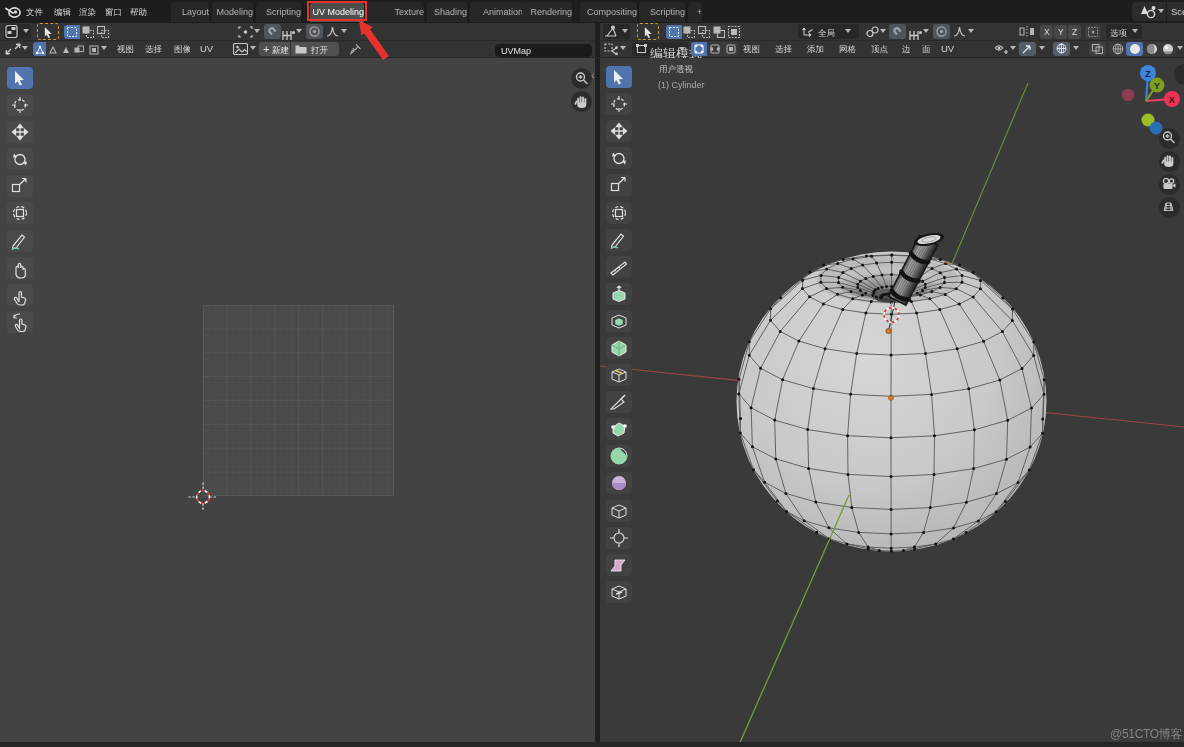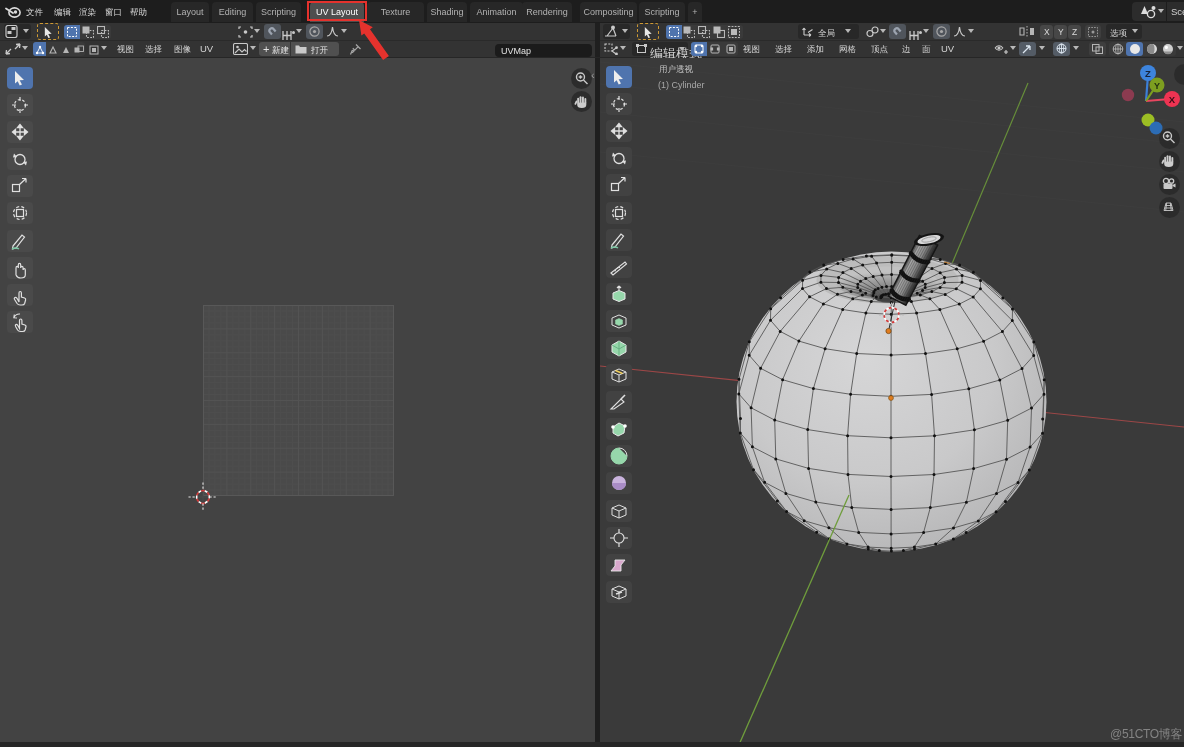--- a/index.html
+++ b/index.html
@@ -1,19 +1,19 @@
 <!DOCTYPE html>
 <html><head><meta charset="utf-8"><style>
 *{margin:0;padding:0;box-sizing:border-box}
 html,body{width:1184px;height:747px;overflow:hidden;background:#3a3a3a;
 font-family:"Liberation Sans",sans-serif;-webkit-font-smoothing:antialiased}
 .ab{position:absolute}
 .bar{position:absolute;left:0;width:1184px}
 .tx{position:absolute;color:#d4d4d4;font-size:9.5px;white-space:nowrap}
-.tab{position:absolute;top:2px;height:20px;line-height:20px;text-align:center;
+.tab{position:absolute;top:2px;height:20px;line-height:20px;text-align:right;
 background:#272727;color:#b2b2b2;font-size:9px;border-radius:4px 4px 0 0}
 .tab.on{background:#4e4e4e;color:#fff}
 .btn{position:absolute;background:#474747;border-radius:3px}
 .blue{background:#4f74ae !important}
 .ddark{background:#282828;border-radius:3px}
 .caret{position:absolute;width:0;height:0;border-left:3px solid transparent;
 border-right:3px solid transparent;border-top:4px solid #b8b8b8}
 .tool{position:absolute;left:7px;width:26px;height:22px;background:#4a4a4a;border-radius:4px}
 .tool3{position:absolute;left:606px;width:26px;height:22px;background:#424242;border-radius:4px}
 .circb{position:absolute;width:21px;height:21px;border-radius:50%;background:rgba(42,42,42,.9)}
@@ -25,23 +25,23 @@
  <ellipse cx="9.5" cy="8.5" rx="5.6" ry="4.6" fill="none" stroke="#dcdcdc" stroke-width="1.6"></ellipse>
  <circle cx="10.5" cy="8" r="1.7" fill="#dcdcdc"></circle>
  <path d="M1 4.5 L8 9" stroke="#dcdcdc" stroke-width="1.8" stroke-linecap="round"></path>
 </svg>
 <div class="tx" style="left:26px;top:7px;color:#d9d9d9;font-size:8.5px">文件</div>
 <div class="tx" style="left:54px;top:7px;color:#d9d9d9;font-size:8.5px">编辑</div>
 <div class="tx" style="left:79px;top:7px;color:#d9d9d9;font-size:8.5px">渲染</div>
 <div class="tx" style="left:105px;top:7px;color:#d9d9d9;font-size:8.5px">窗口</div>
 <div class="tx" style="left:130px;top:7px;color:#d9d9d9;font-size:8.5px">帮助</div>
 <div class="tab" style="left:171px;width:38px">Layout</div>
-<div class="tab" style="left:212px;width:41px">Editing</div>
+<div class="tab" style="left:212px;width:41px">Modeling</div>
 <div class="tab" style="left:256px;width:45px">Scripting</div>
-<div class="tab on" style="left:310px;width:54px">UV Layout</div>
+<div class="tab on" style="left:310px;width:54px">UV Modeling</div>
 <div class="tab" style="left:367px;width:57px">Texture UVMap</div>
 <div class="tab" style="left:427px;width:40px">Shading</div>
 <div class="tab" style="left:470px;width:53px">Animation</div>
 <div class="tab" style="left:522px;width:50px">Rendering</div>
 <div class="tab" style="left:580px;width:57px">Compositing</div>
 <div class="tab" style="left:639px;width:46px">Scripting</div>
 <div class="tab" style="left:688px;width:14px">+</div>
 
 <div class="ab" style="left:1132px;top:2px;width:52px;height:19px;background:#2c2c2c;border-radius:4px 0 0 4px"></div>
 <svg class="ab" style="left:1140px;top:5px" width="18" height="14" viewBox="0 0 18 14">

